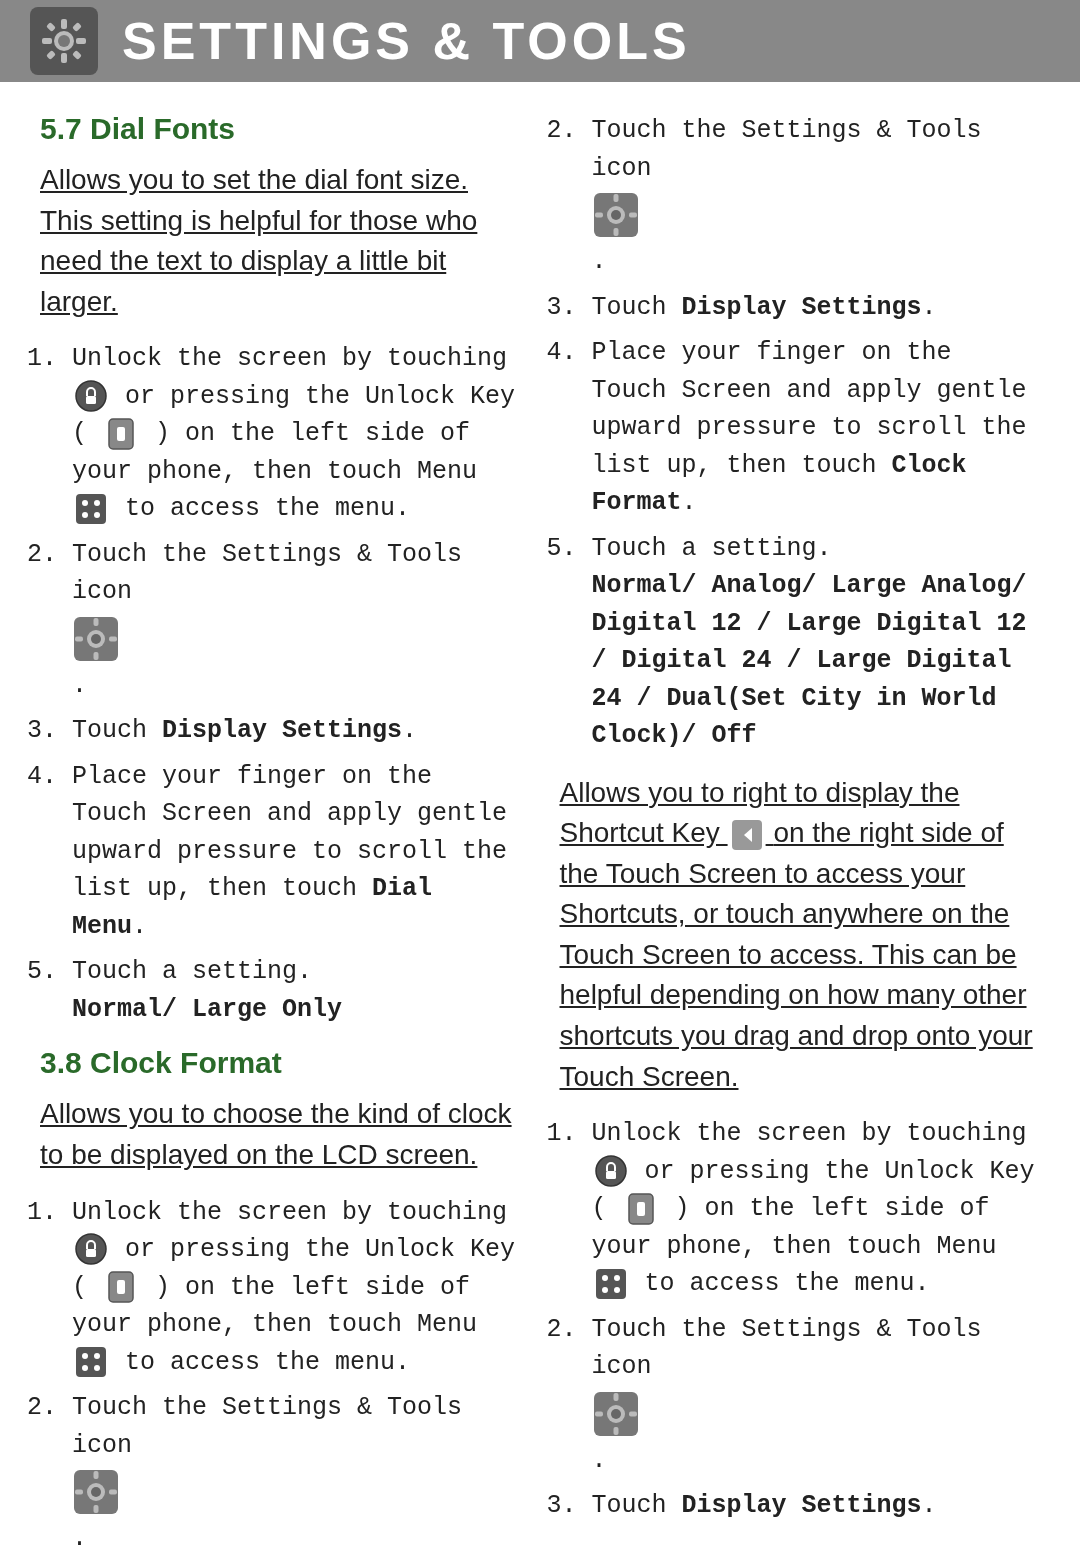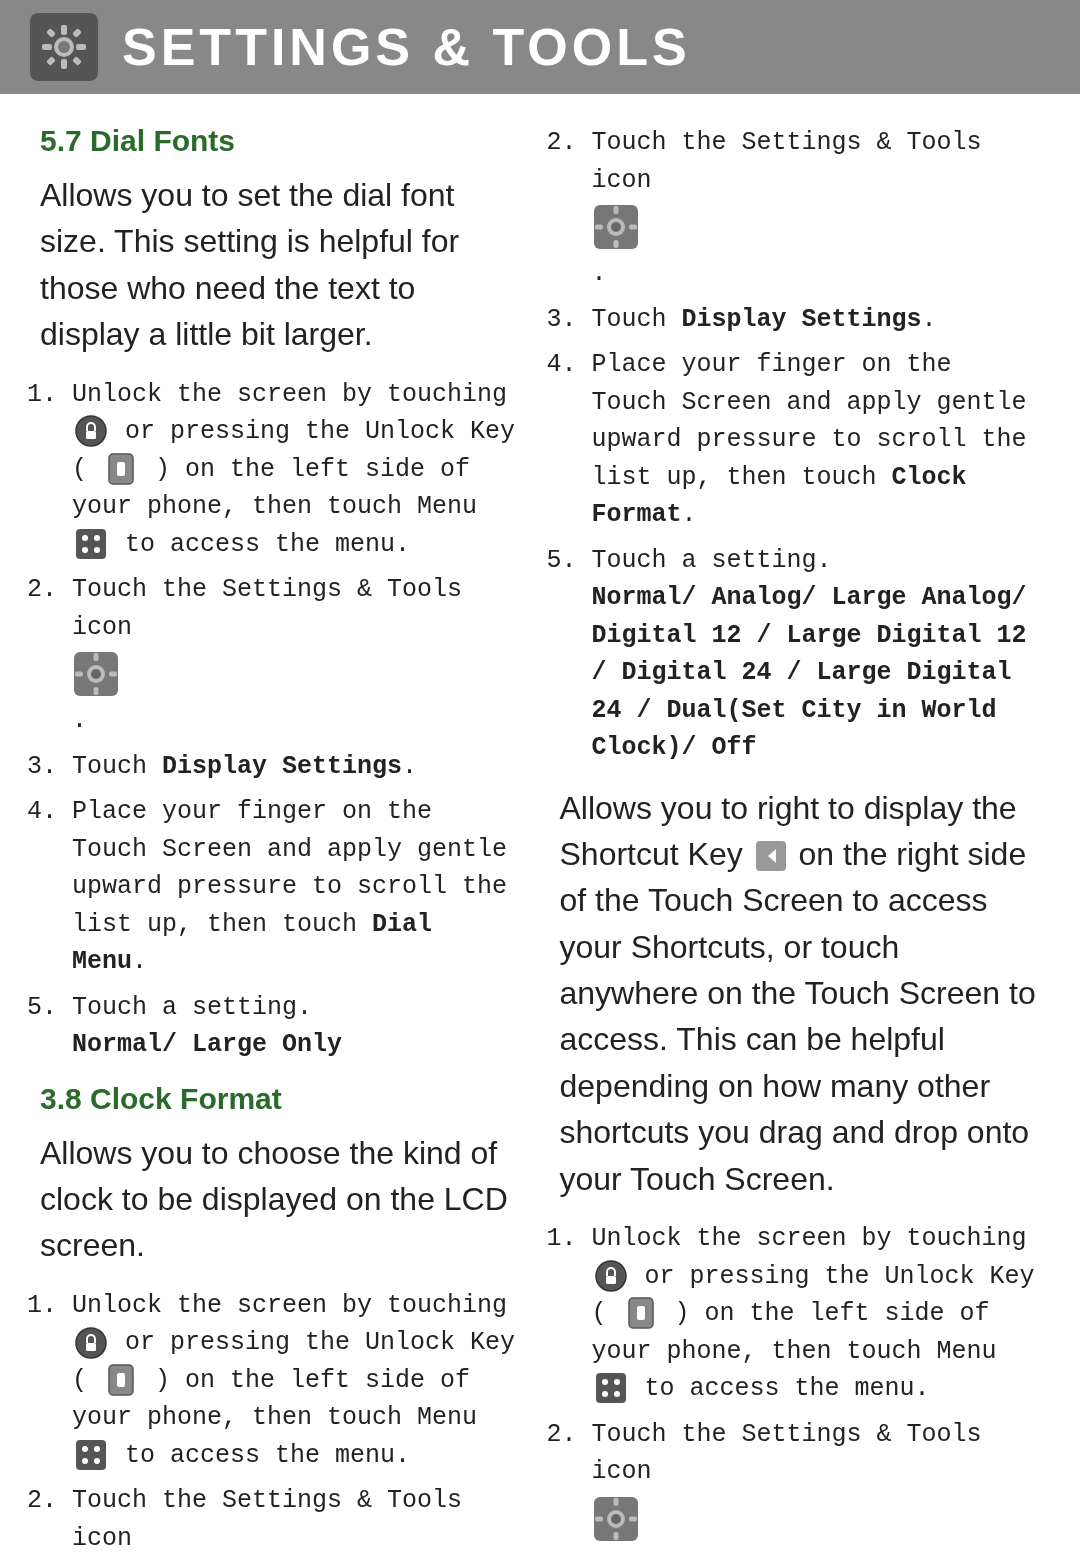--- a/index.html
+++ b/index.html
@@ -12,21 +12,21 @@
       color: #222;
       position: relative;
     }
 
     
     .header {
       background: #888;
       display: flex;
       align-items: center;
       padding: 10px 30px;
-      height: 94px;
+      height: 82px;
     }
     .header-icon {
       width: 68px;
       height: 68px;
       background: #555;
       border-radius: 8px;
       display: flex;
       align-items: center;
       justify-content: center;
       margin-right: 24px;
@@ -57,23 +57,24 @@
 
     
     .section-title {
       font-size: 30px;
       font-weight: 700;
       color: #2a6a2a;
       margin-bottom: 14px;
     }
 
     .section-body {
-      font-size: 32px;
+      font-size: 28px;
       line-height: 1.45;
       margin-bottom: 18px;
+      text-decoration: underline;
     }
 
     
     ol {
       padding-left: 32px;
       margin-bottom: 18px;
     }
     ol li {
       font-size: 25px;
       line-height: 1.5;

